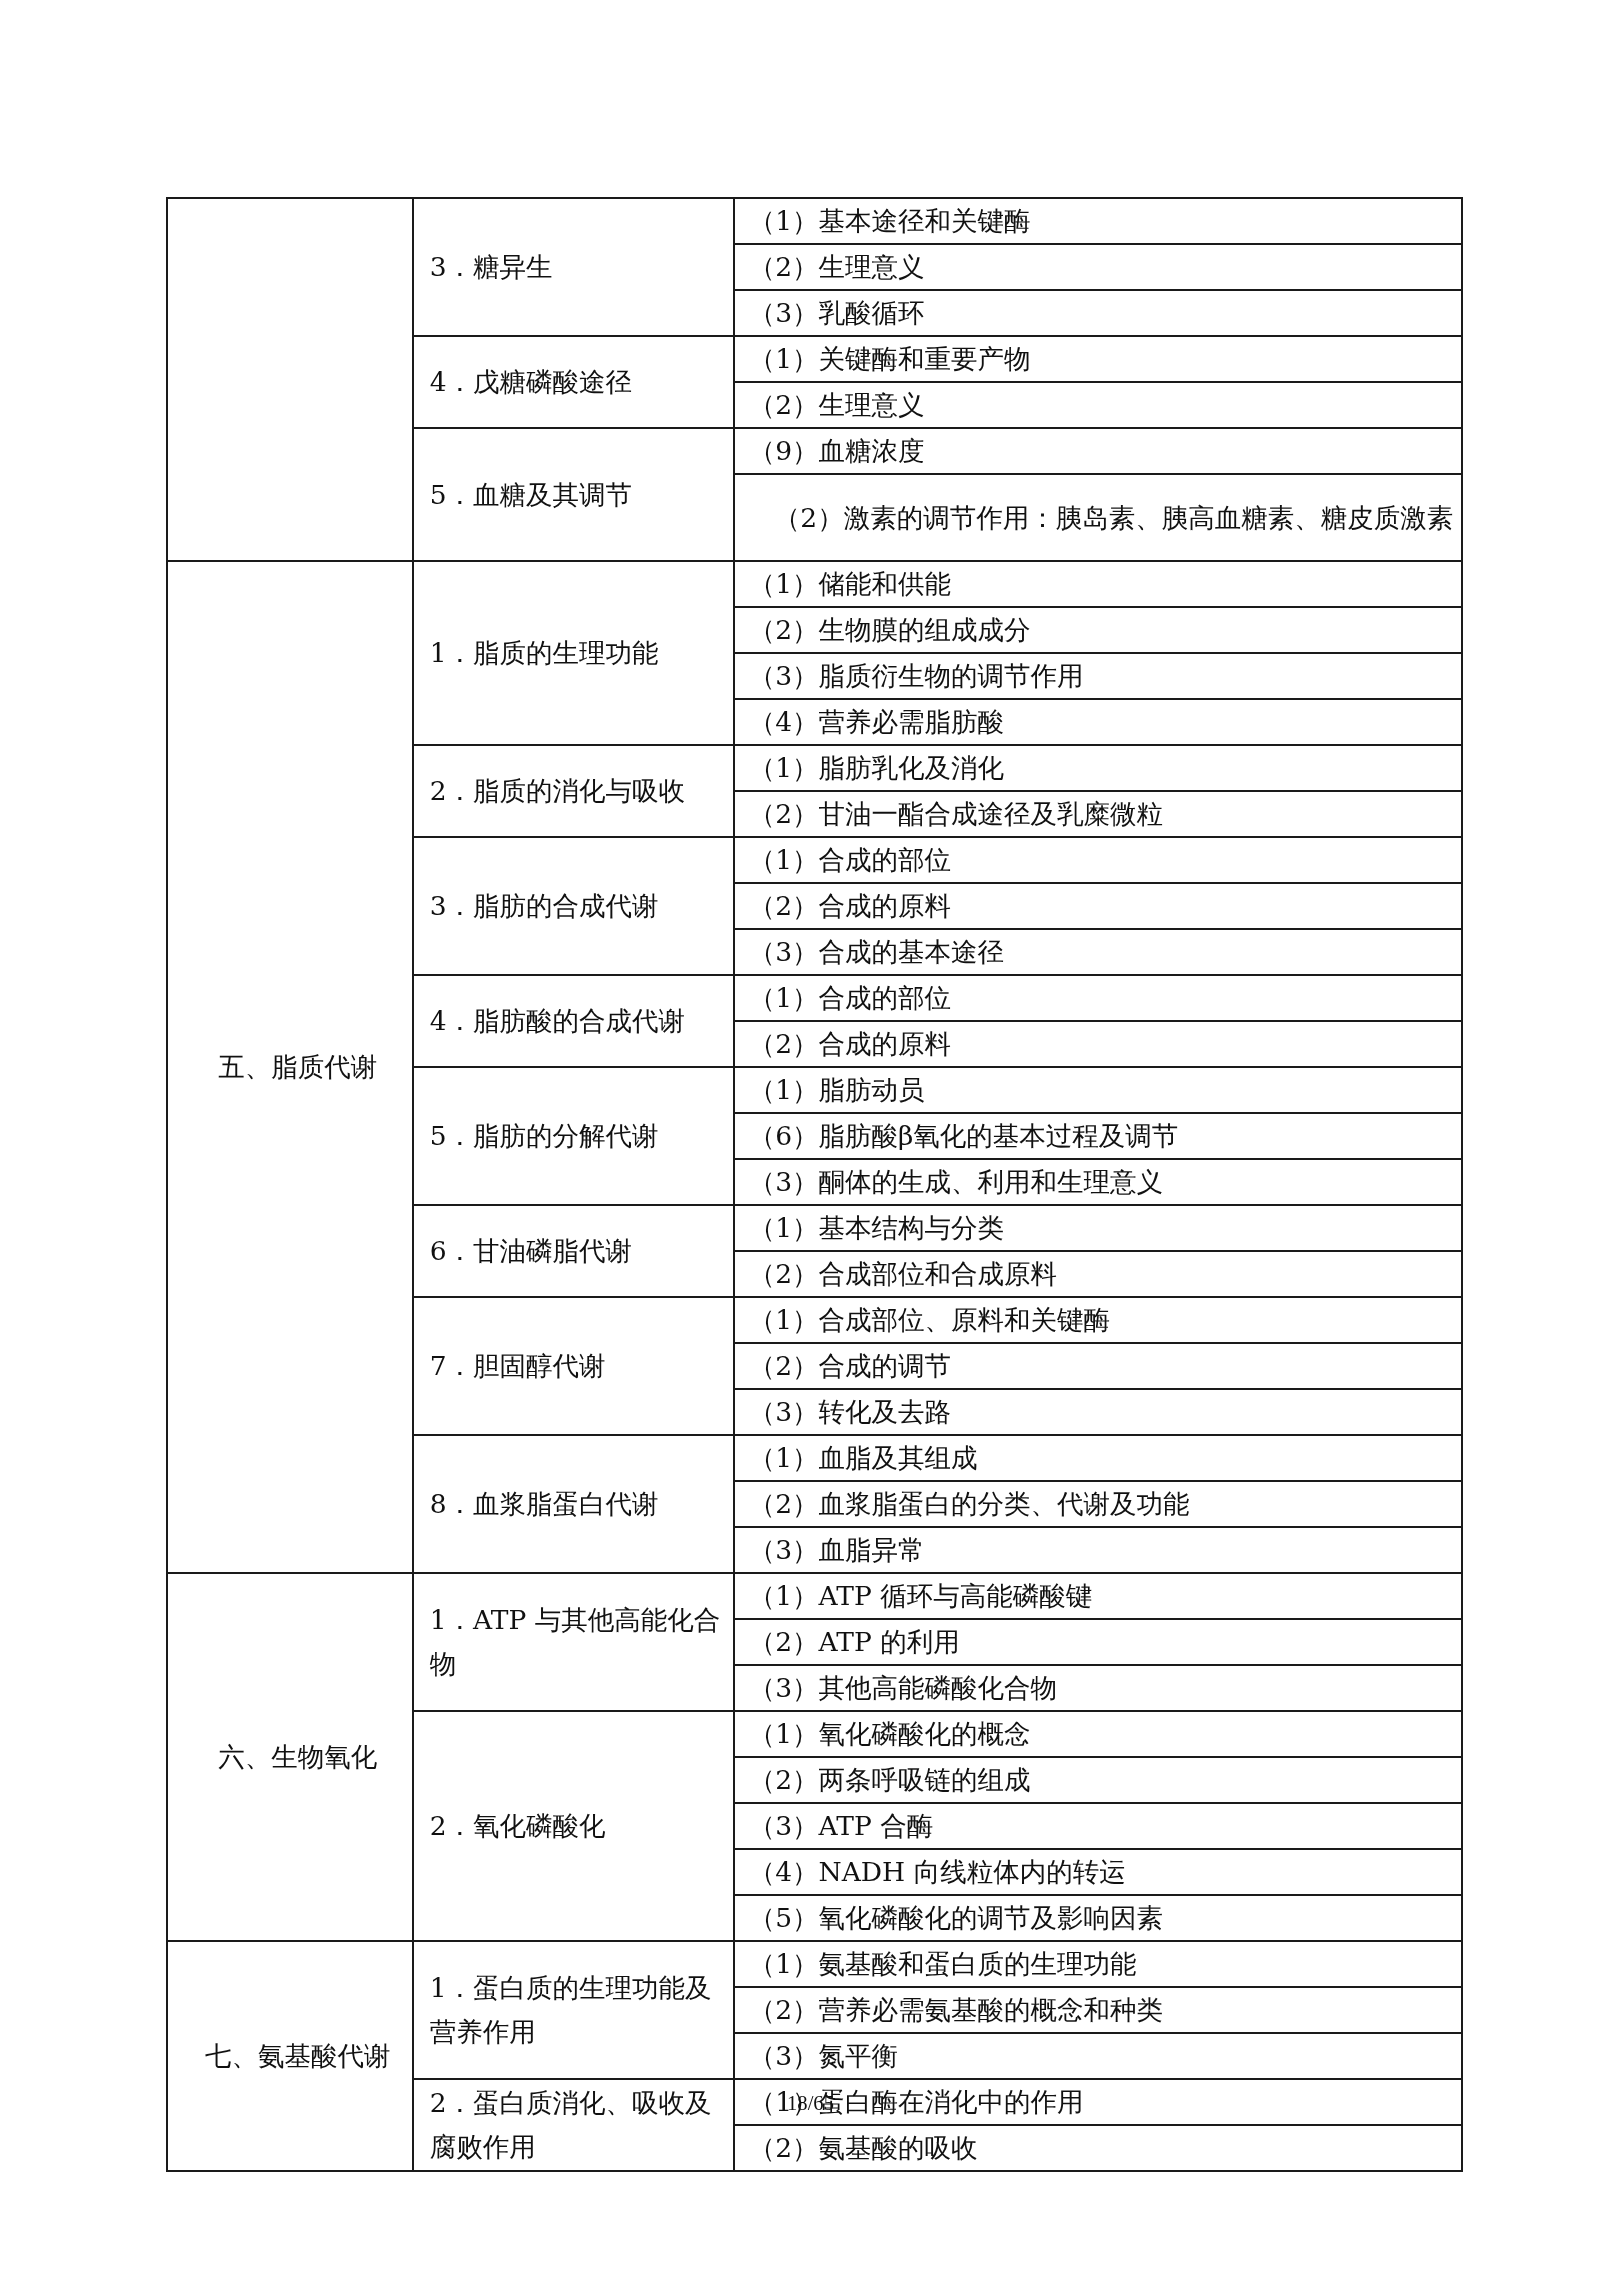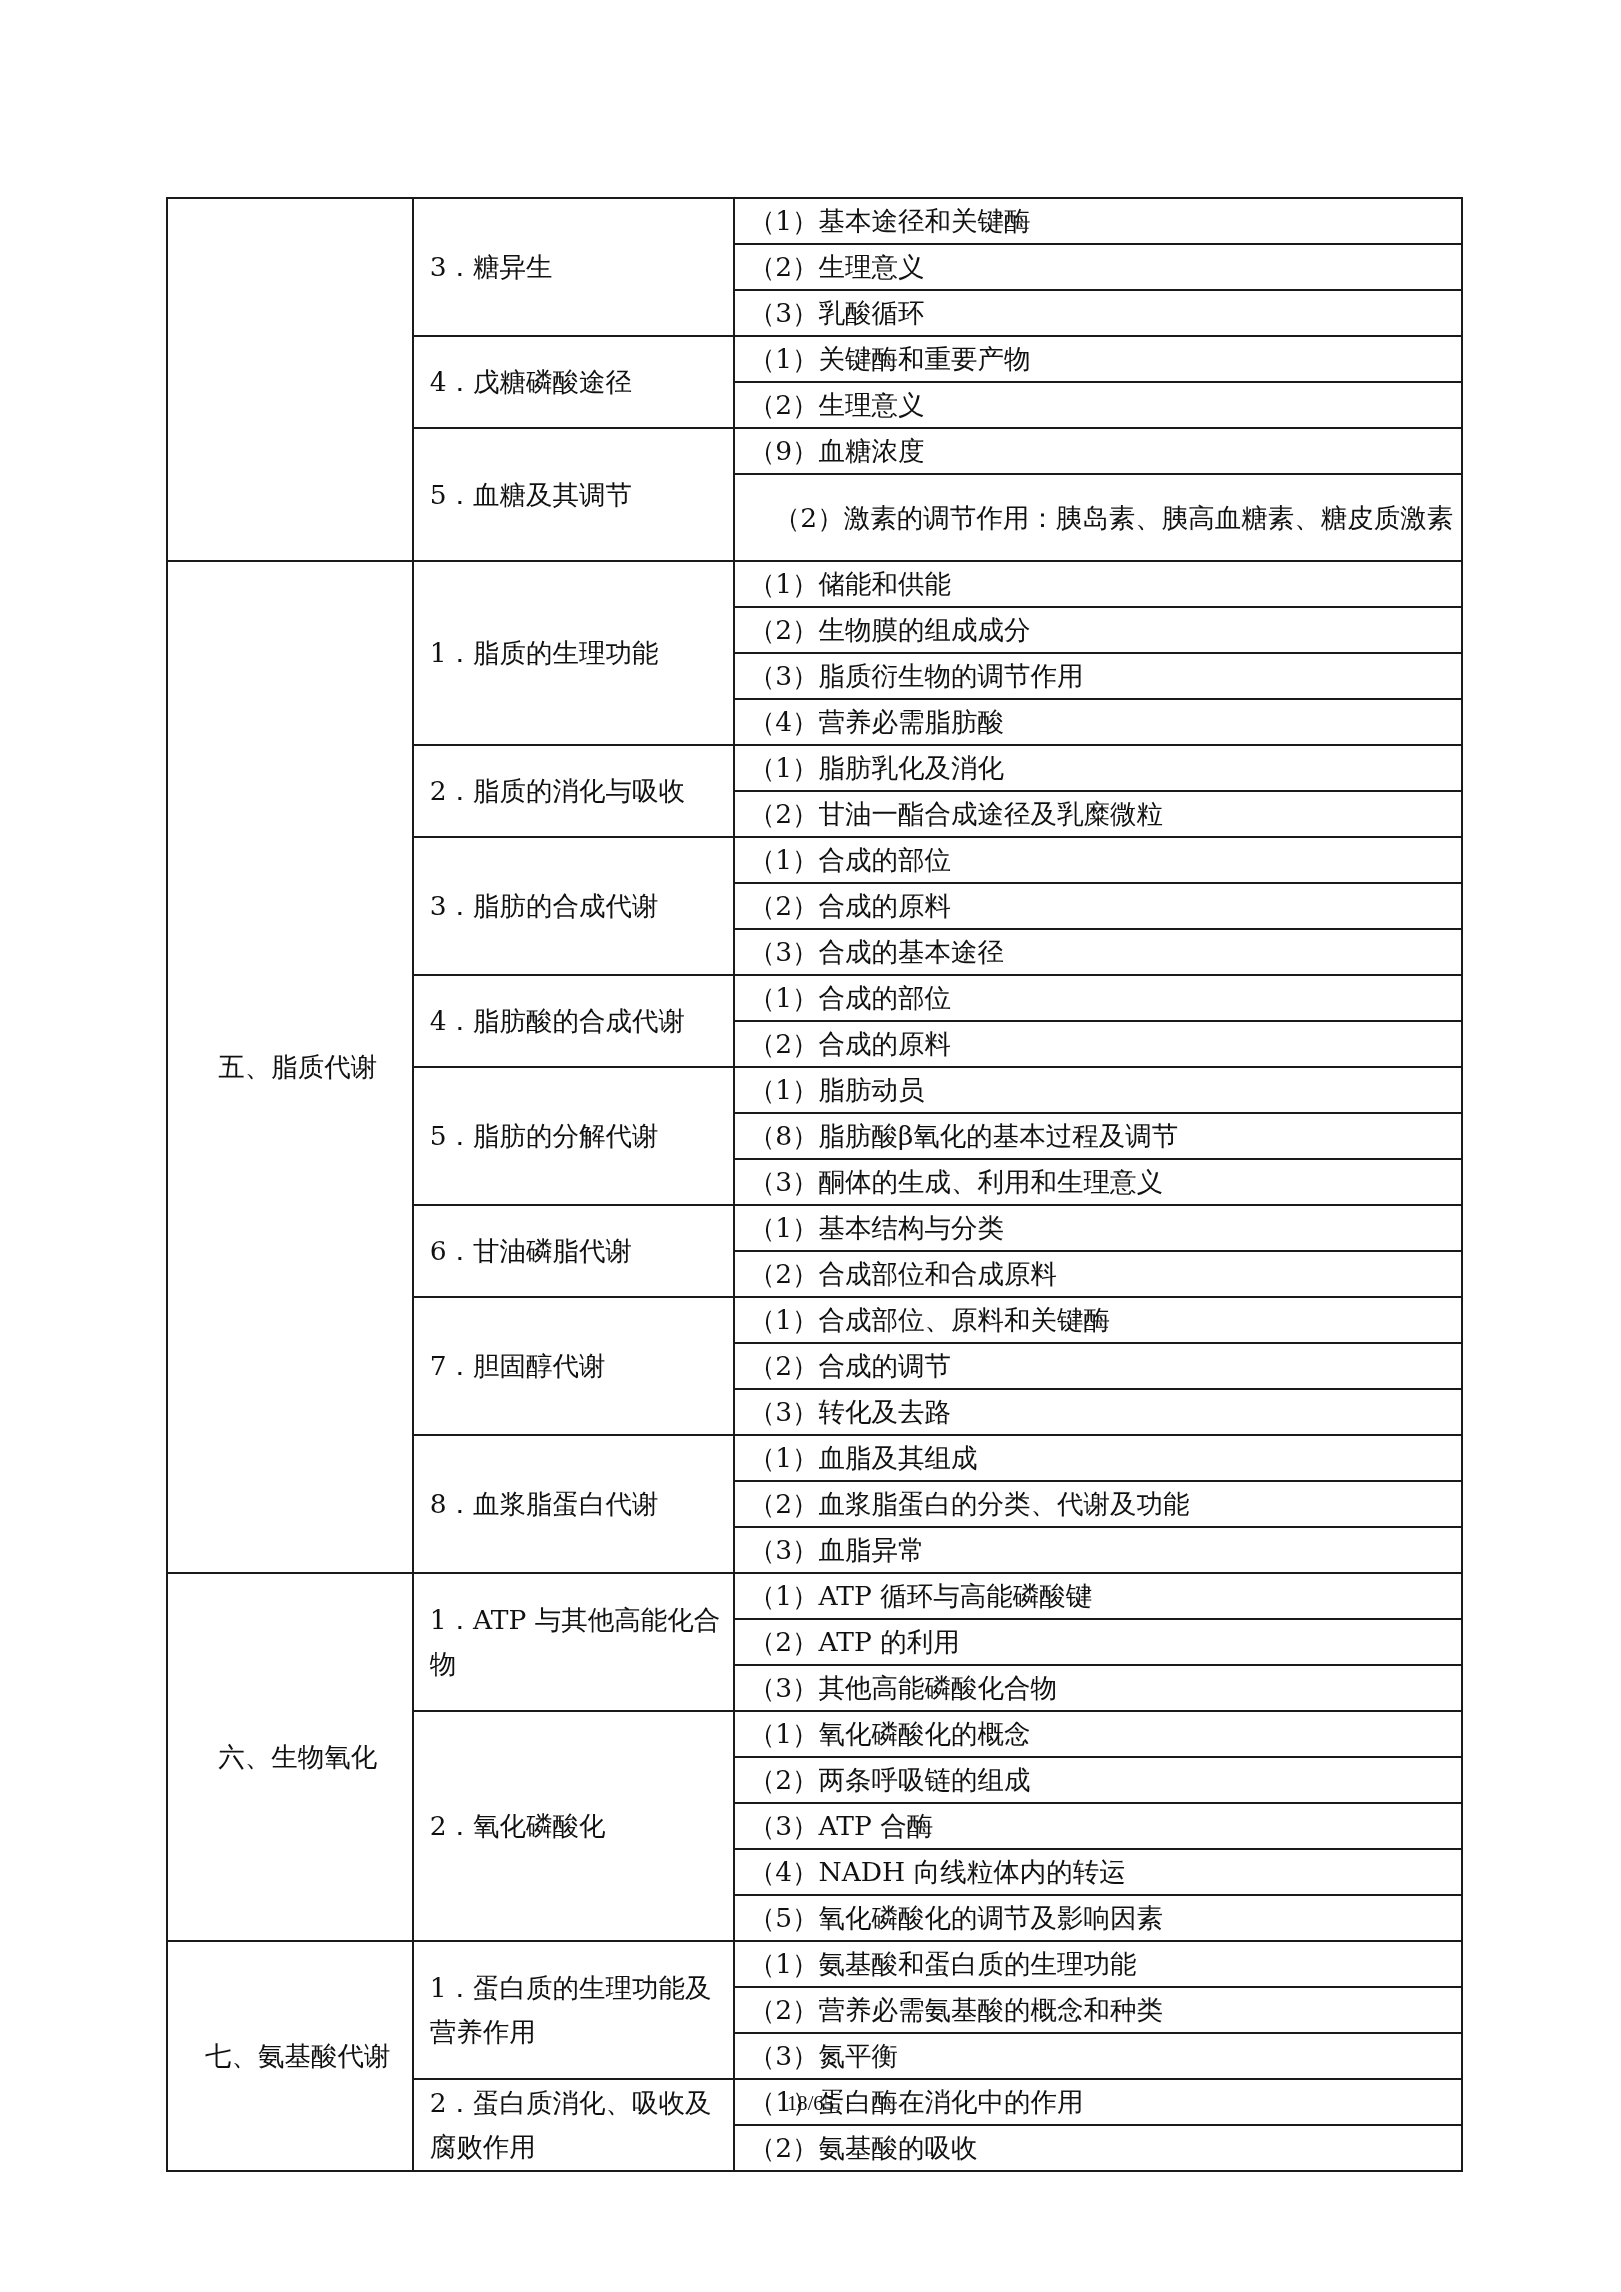--- a/index.html
+++ b/index.html
@@ -159,21 +159,21 @@
       </tr>
       <tr>
           <td class="item">（2）合成的原料</td>
         </tr>
 
       <tr>
         <td class="topic" rowspan="3">5．脂肪的分解代谢</td>
         <td class="item">（1）脂肪动员</td>
       </tr>
       <tr>
-          <td class="item">（8）脂肪酸β氧化的基本过程及调节</td>
+          <td class="item">（6）脂肪酸β氧化的基本过程及调节</td>
         </tr>
       <tr>
           <td class="item">（3）酮体的生成、利用和生理意义</td>
         </tr>
 
       <tr>
         <td class="topic" rowspan="2">6．甘油磷脂代谢</td>
         <td class="item">（1）基本结构与分类</td>
       </tr>
       <tr>

